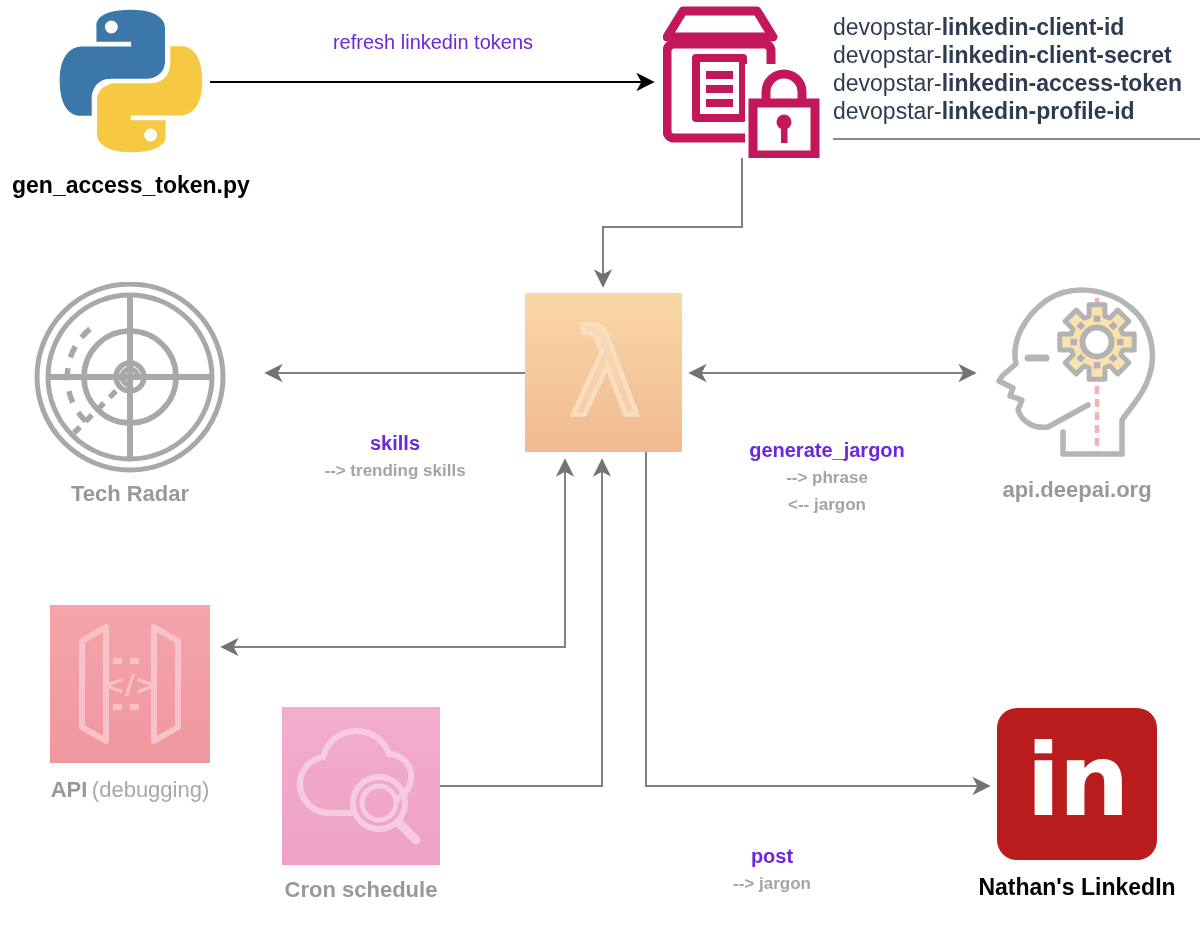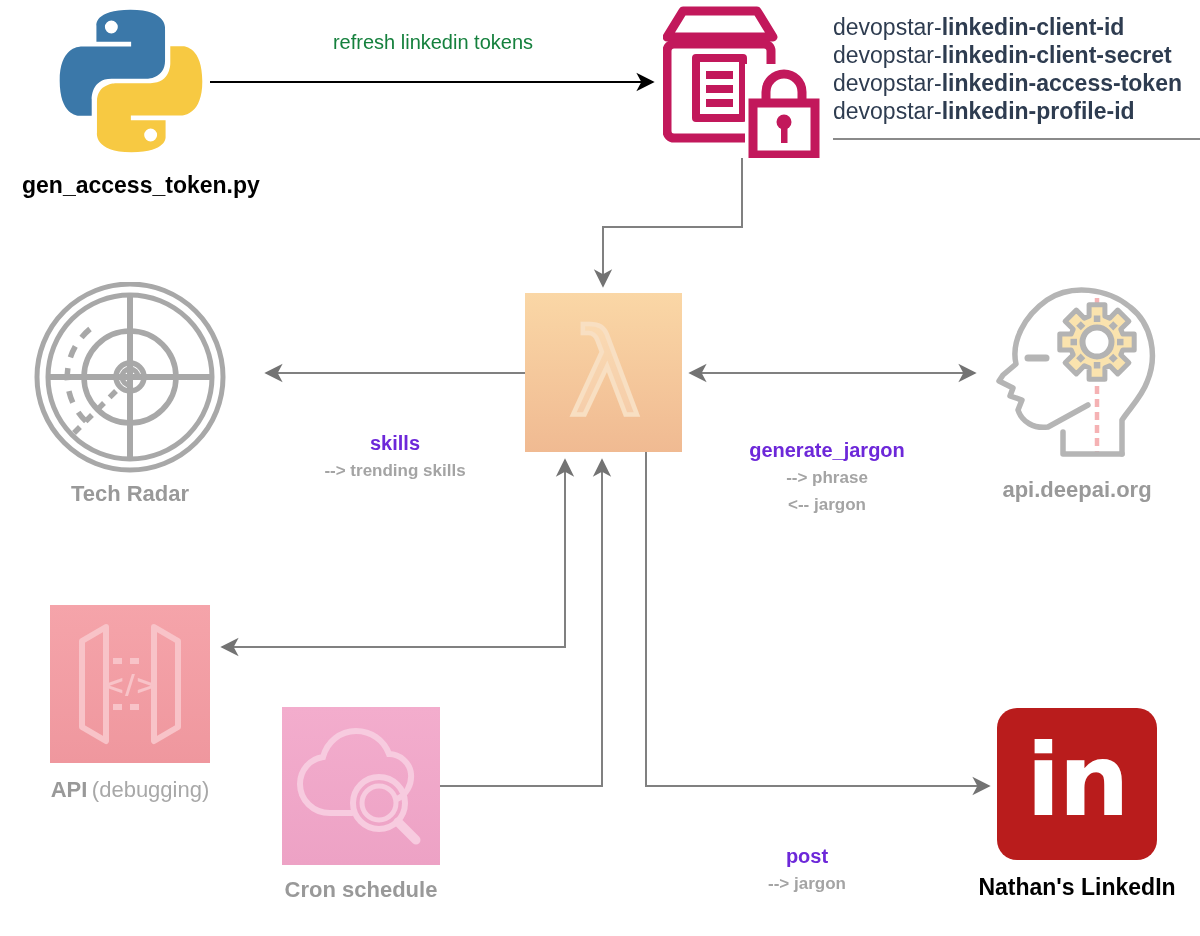--- a/index.html
+++ b/index.html
@@ -10,21 +10,21 @@
   .abs{position:absolute;}
   .lbl{white-space:nowrap;}
   
   .black-label{font-size:23px;font-weight:bold;color:#000;}
   .gray-label{font-size:22px;font-weight:bold;color:#999999;}
   .gray-note{font-size:22px;font-weight:normal;color:#a8a8a8;}
   
   .edge-label{text-align:center;line-height:27px;}
   .edge-name{font-size:20px;font-weight:bold;color:#6d28d9;margin-top:40px;}
   .edge-sub{font-size:17px;font-weight:bold;color:#a4a4a4;}
-  .refresh-label{font-size:20px;color:#15803d;text-align:center;}
+  .refresh-label{font-size:20px;color:#6d28d9;text-align:center;}
   
   .secret-line{font-size:23px;line-height:28px;color:#2e3c50;white-space:nowrap;}
   .secret-line b{font-weight:bold;}
   
   .lambda-box{
     left:525px;top:293px;width:157px;height:159px;
     background:linear-gradient(#fad7a6,#f0ba92);
   }
   
   .api-box{
@@ -76,21 +76,21 @@
 
     <path d="M646 452 V786 H989" fill="none" stroke="#808080" stroke-width="2" marker-end="url(#ah-gray)"></path>
 
     <path d="M833 139 H1200" fill="none" stroke="#8a8a8a" stroke-width="2"></path>
   </svg>
 
   <svg class="abs" style="left:57px;top:5px" width="148" height="152" viewBox="0 0 110 110">
     <path fill="#3b78a9" d="M54.6 2c-27 0-25.3 11.7-25.3 11.7l0 12.1h25.8v3.6H19.1S2 27.5 2 54.7s14.9 26.2 14.9 26.2h8.9V68.3s-.5-14.9 14.7-14.9h25.6s14.2.2 14.2-13.7V16.5S82.6 2 54.6 2zM40.4 10.1a4.8 4.8 0 1 1 0 9.6 4.8 4.8 0 0 1 0-9.6z"></path>
     <path fill="#f7c942" d="M55.4 108c27 0 25.3-11.7 25.3-11.7l0-12.1H54.9v-3.6h35.9S108 82.5 108 55.3 93.1 29.1 93.1 29.1h-8.9v12.6s.5 14.9-14.7 14.9H43.9s-14.2-.2-14.2 13.7v23.2S27.4 108 55.4 108zm14.2-8.1a4.8 4.8 0 1 1 0-9.6 4.8 4.8 0 0 1 0 9.6z"></path>
   </svg>
-  <div class="abs black-label lbl" style="left:22px;top:172px">gen_access_token.py</div>
+  <div class="abs black-label lbl" style="left:12px;top:172px">gen_access_token.py</div>
 
   <div class="abs refresh-label" style="left:273px;top:31px;width:320px">refresh linkedin tokens</div>
 
   <svg class="abs" style="left:663px;top:6px" width="160" height="152" viewBox="0 0 160 152">
     <g fill="none" stroke="#c2185b" stroke-width="9" stroke-linejoin="round">
       <path d="M4 31 L20 5 H94 L110 31 Z"></path>
       <rect x="4" y="38" width="104" height="94" rx="7"></rect>
       <rect x="33" y="52" width="47" height="60" stroke-width="8"></rect>
       <path d="M43 69 H70 M43 83 H70 M43 97 H70" stroke-width="8"></path>
     </g>
@@ -196,21 +196,21 @@
       <g fill="none" stroke="#f7cbdf" stroke-width="6" stroke-linecap="round">
         <path d="M70 106 H48 C31 106 18 93 18 77 C18 63 28 52 41 50 C45 35 58 24 74 24 C89 24 102 33 107 47 C118 47 128 56 129 67 C130 78 124 88 115 92"></path>
         <circle cx="97" cy="96" r="26"></circle>
         <circle cx="97" cy="96" r="17" stroke-width="5"></circle>
         <path d="M116 115 L134 133" stroke-width="9"></path>
       </g>
     </svg>
   </div>
   <div class="abs gray-label center-text" style="left:251px;top:877px;width:220px">Cron schedule</div>
 
-  <div class="abs edge-label" style="left:707px;top:803px;width:200px">
+  <div class="abs edge-label" style="left:672px;top:803px;width:200px">
     <div class="edge-name">post</div>
     <div class="edge-sub">--&gt; jargon</div>
   </div>
 
   <div class="abs li-box">
     <span class="li-glyph">in</span>
   </div>
   <div class="abs black-label center-text lbl" style="left:967px;top:874px;width:220px">Nathan's LinkedIn</div>
 
 </div>

